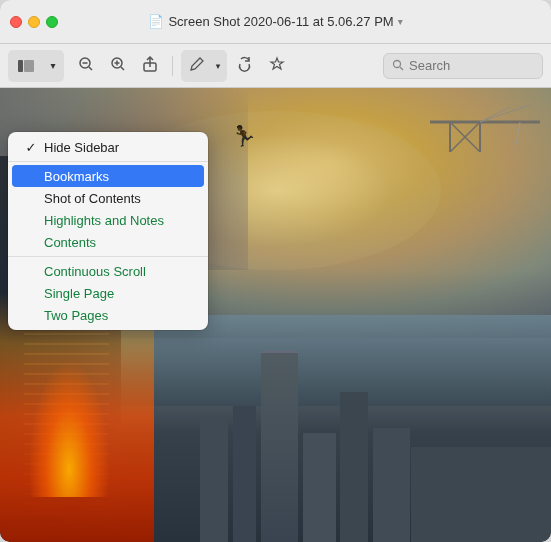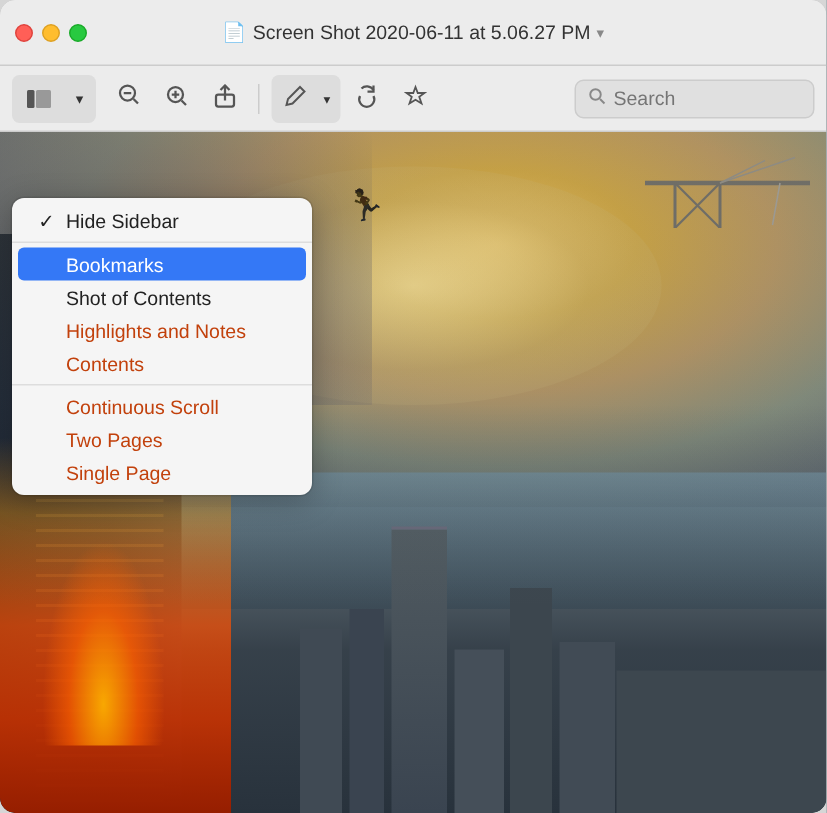--- a/index.html
+++ b/index.html
@@ -200,21 +200,21 @@
 
     .menu-item.highlighted {
       background: #3478f6;
       color: white;
       border-radius: 4px;
       margin: 0 4px;
       padding: 4px 12px;
     }
 
     .menu-item.disabled {
-      color: #c2410c;
+      color: #15803d;
       cursor: default;
     }
 
     .menu-separator {
       height: 1px;
       background: #ddd;
       margin: 3px 0;
     }
 
     .check-mark {
@@ -442,22 +442,22 @@
 
       <div class="menu-separator"></div>
 
       <div class="menu-item disabled">
         <span class="check-mark"></span>
         <span class="menu-item-label">Continuous Scroll</span>
       </div>
 
       <div class="menu-item disabled">
         <span class="check-mark"></span>
+        <span class="menu-item-label">Single Page</span>
+      </div>
+
+      <div class="menu-item disabled">
+        <span class="check-mark"></span>
         <span class="menu-item-label">Two Pages</span>
-      </div>
-
-      <div class="menu-item disabled">
-        <span class="check-mark"></span>
-        <span class="menu-item-label">Single Page</span>
       </div>
     </div>
   </div>
 </div>
 
 </body></html>

